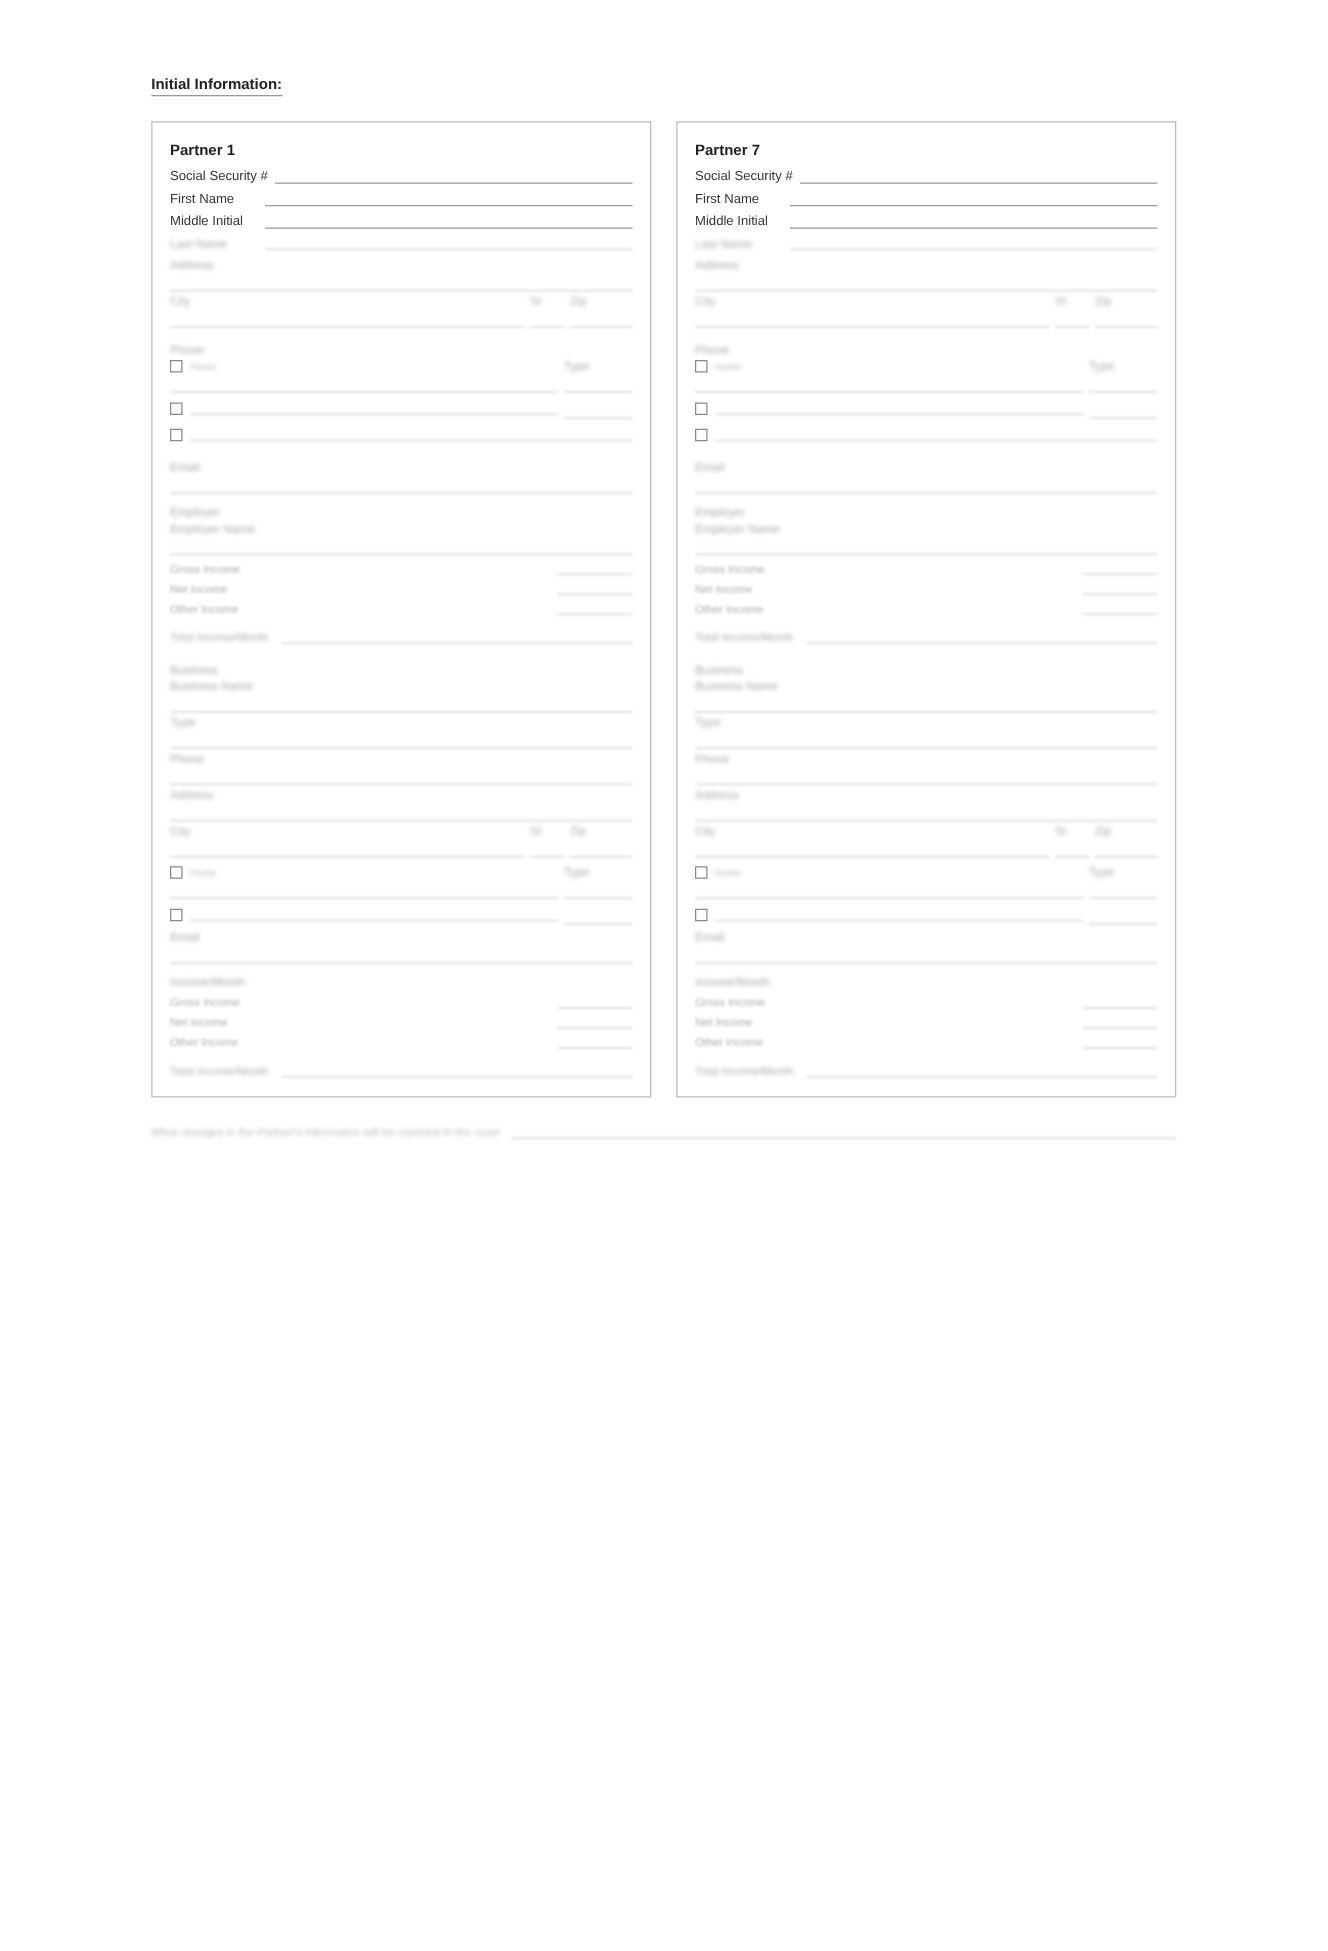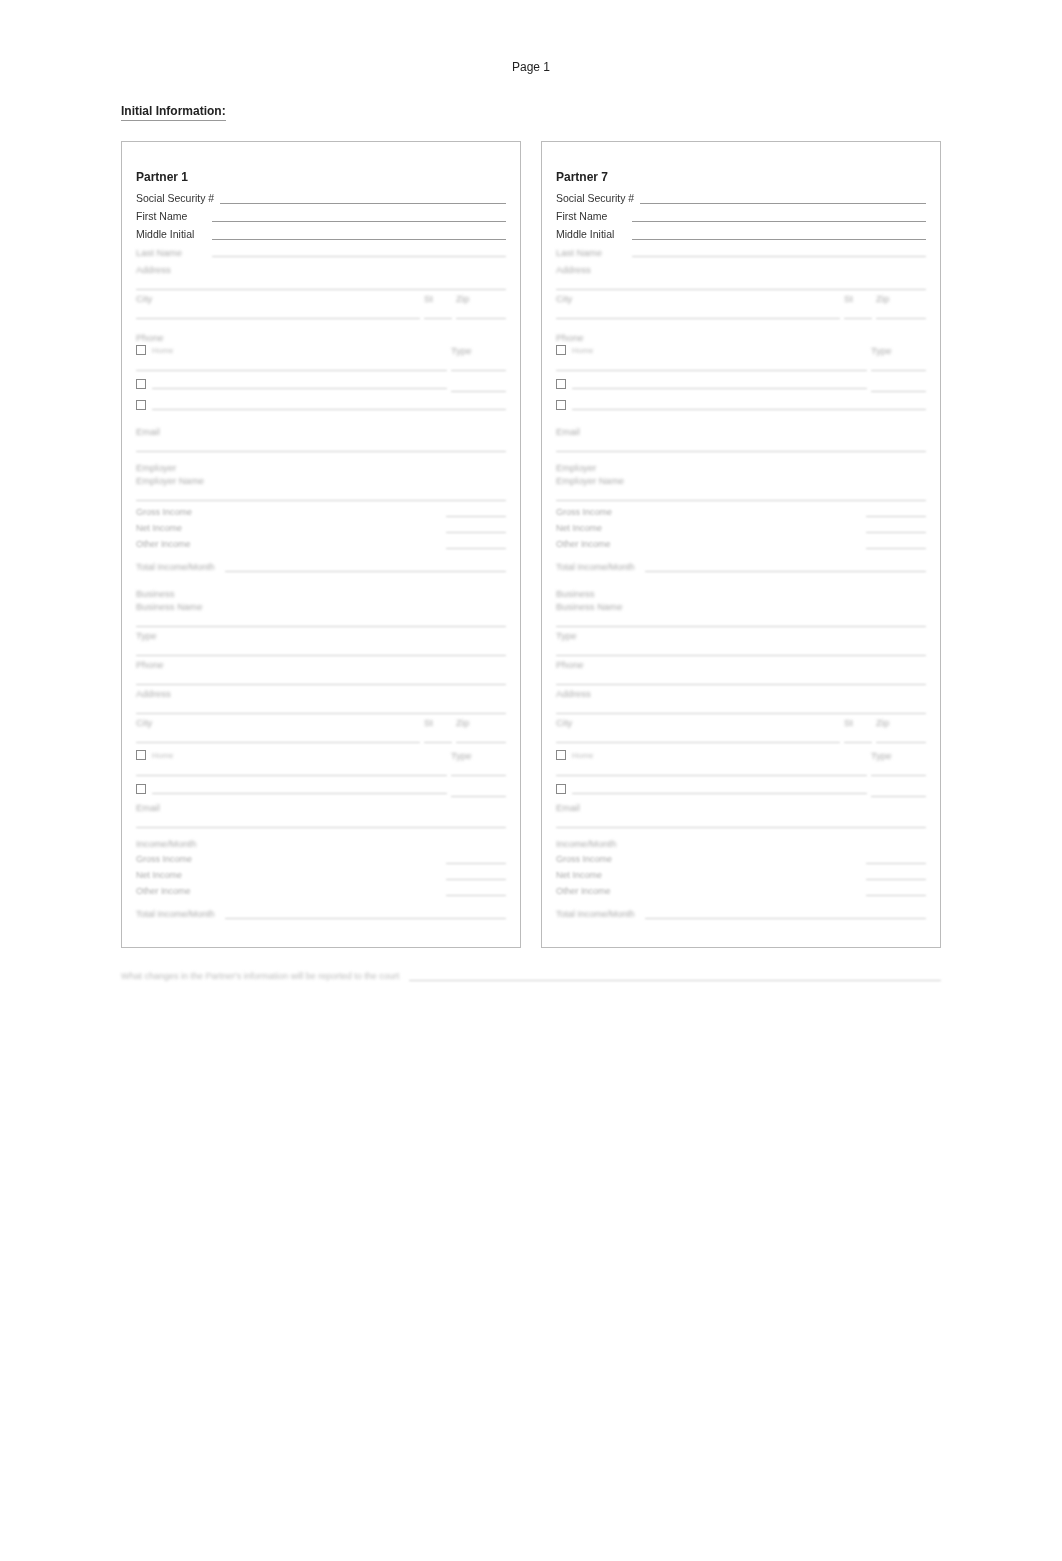--- a/index.html
+++ b/index.html
@@ -30,21 +30,21 @@
       padding-bottom: 2px;
     }
     .partners-grid {
       display: grid;
       grid-template-columns: 1fr 1fr;
       gap: 20px;
       margin-bottom: 20px;
     }
     .partner-box {
       border: 1px solid #bbb;
-      padding: 28px 14px;
+      padding: 15px 14px;
     }
     .partner-header {
       font-size: 12px;
       font-weight: bold;
       margin-bottom: 6px;
     }
     .field-row {
       display: flex;
       align-items: flex-end;
       margin-bottom: 4px;
@@ -148,21 +148,20 @@
       border-bottom: 1px solid #ccc;
       height: 13px;
       filter: blur(1.2px);
     }
   </style>
 </head>
 <body>
 
 <div class="page-container">
 
-  <div class="page-number">Page 1</div>
 
   <div class="section-title">Initial Information:</div>
 
   <div class="partners-grid">
 
     <div class="partner-box">
       <div class="partner-header">Partner 1</div>
 
       <div class="field-row">
         <span class="field-label">Social Security #</span>

